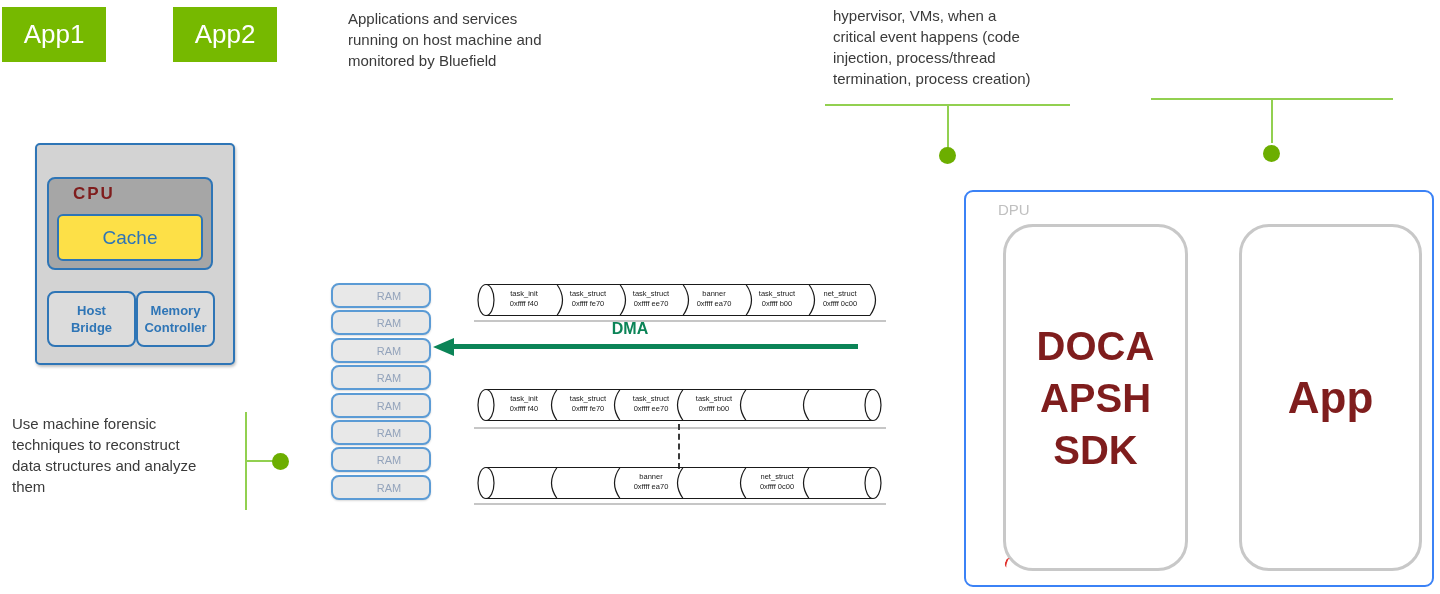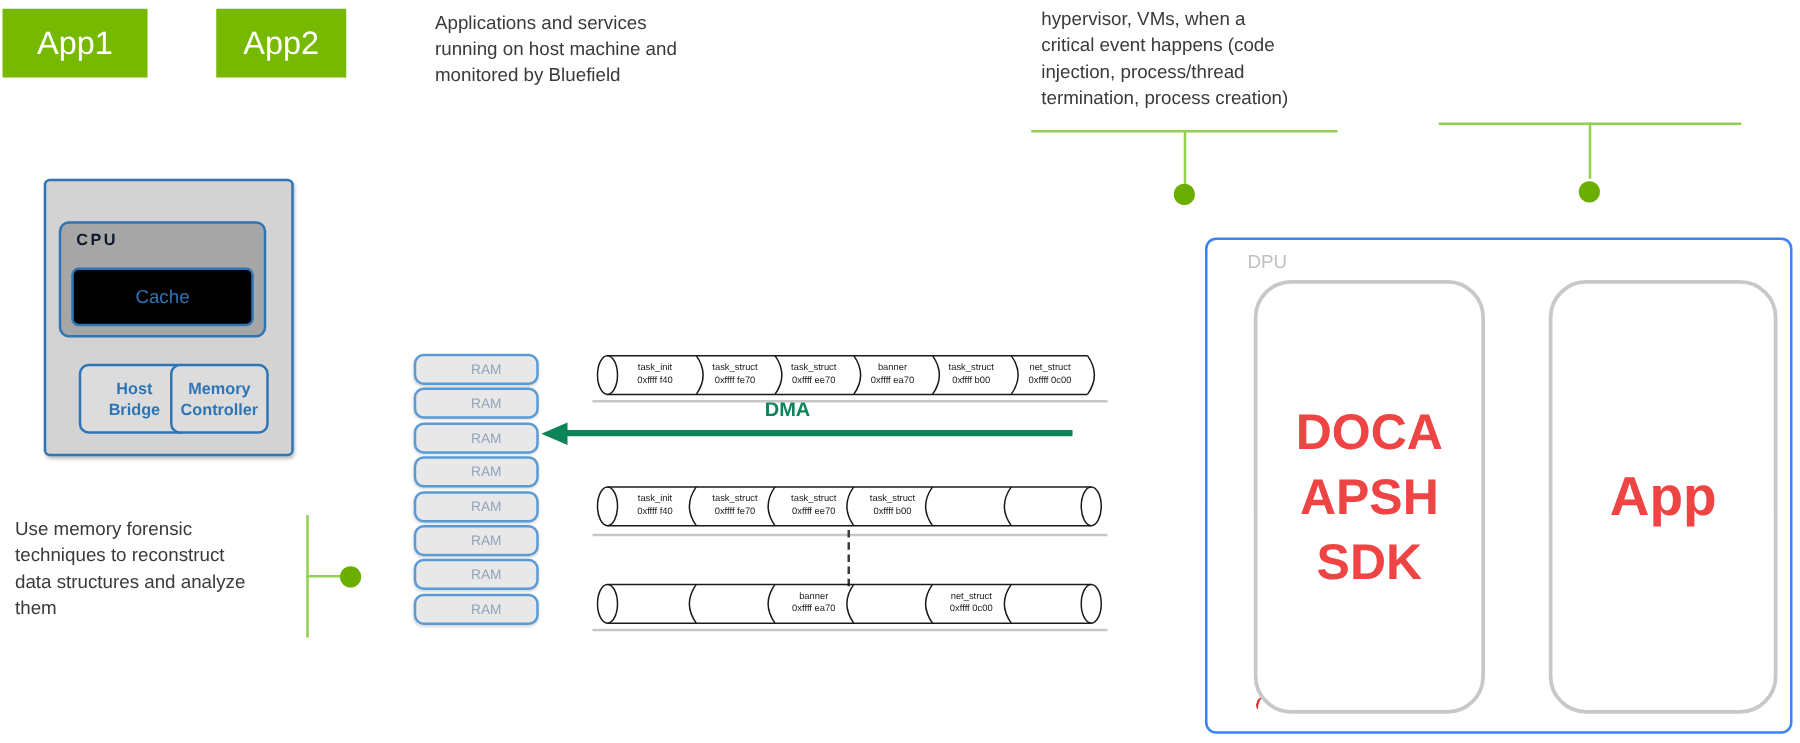--- a/index.html
+++ b/index.html
@@ -16,58 +16,58 @@
   
   .annotation { font-size:15px; line-height:21px; color:#3a3a3a; white-space:pre-line; }
   .gline { background:#92D050; }
   .gdot { width:17px; height:17px; border-radius:50%; background:#6CAE00; }
 
   
   .proc-box { background:#D3D3D3; border:2px solid #2E75B6; border-radius:5px;
               box-shadow:1px 2px 3px rgba(0,0,0,0.25); }
   .proc-label { color:#17375E; font-weight:bold; font-size:13px; padding:5px 0 0 10px;margin-top:36px; }
   .cpu-box { background:#A6A6A6; border:2px solid #2E75B6; border-radius:8px; }
-  .cpu-label { color:#0f172a; font-weight:bold; font-size:13px; letter-spacing:2px; padding:5px 0 0 12px; }
-  .cache-box { background:#000000; border:2px solid #2E75B6; border-radius:6px;
-               color:#2E75B6; font-size:15px; }
+  .cpu-label { color:#7f1d1d; font-weight:bold; font-size:17px; letter-spacing:2px; padding:5px 0 0 24px; }
+  .cache-box { background:#fde047; border:2px solid #2E75B6; border-radius:6px;
+               color:#2E75B6; font-size:19px; }
   .sub-box { background:#DCDCDC; border:2px solid #2E75B6; border-radius:8px;
              color:#2E75B6; font-weight:bold; font-size:13px; text-align:center; line-height:17px; }
 
   
   .ram-block { left:331px; width:100px; height:25px; background:#E8E8E8;
                border:2px solid #5B9BD5; border-radius:8px; color:#93A3BB; font-size:11px;
                box-shadow:0 1px 2px rgba(0,0,0,0.15);padding-left:16px; }
 
   
   .dma-label { color:#0B8457; font-weight:bold; font-size:16px; text-align:center; }
   .dma-shaft { background:#0B8457; }
   .dma-head { width:0; height:0; border-top:9px solid transparent;
               border-bottom:9px solid transparent; border-right:21px solid #0B8457; }
 
   .row-underline { background:#C6C6C6; height:2px; }
   .dash-connector { border-left:2px dashed #3a3a3a; width:0; }
 
   
   .dpu-box { border:2px solid #3b82f6; border-radius:9px; background:#fff; }
   .dpu-label { color:#C0C0C0; font-size:15px; }
-  .ghost-box { border:3px solid #C8C8C8; border-radius:30px; color:#ef4444;
+  .ghost-box { border:3px solid #C8C8C8; border-radius:30px; color:#7f1d1d;
                font-weight:600; text-align:center; }
   .ghost-sdk { font-size:40px; line-height:52px; }
   .ghost-app { font-size:44px; }
   .red-mark { width:7px; height:10px; border-left:2px solid #E0312D; border-radius:50%;
               transform:rotate(18deg); }
 
   svg text { font-family:"Liberation Sans", sans-serif; fill:#1a1a1a; }
 </style>
 </head>
 <body>
 
 <div id="scene">
 
-  <div class="abs flexc green-box" style="left:2px; top:7px; width:116px; height:55px;">
+  <div class="abs flexc green-box" style="left:2px; top:7px; width:104px; height:55px;">
     <span>App1</span>
   </div>
   <div class="abs flexc green-box" style="left:173px; top:7px; width:104px; height:55px;">
     <span>App2</span>
   </div>
 
   <div class="abs annotation" style="left:348px; top:8px; width:270px;">Applications and services
 running on host machine and
 monitored by Bluefield</div>
 
@@ -76,38 +76,38 @@
 injection, process/thread
 termination, process creation)</div>
   <div class="abs gline" style="left:825px; top:104px; width:245px; height:2px;"></div>
   <div class="abs gline" style="left:947px; top:104px; width:2px; height:45px;"></div>
   <div class="abs gdot" style="left:939px; top:147px;"></div>
 
   <div class="abs gline" style="left:1151px; top:98px; width:242px; height:2px;"></div>
   <div class="abs gline" style="left:1271px; top:98px; width:2px; height:45px;"></div>
   <div class="abs gdot" style="left:1263px; top:145px;"></div>
 
-  <div class="abs annotation" style="left:12px; top:413px; width:232px;">Use memory forensic
+  <div class="abs annotation" style="left:12px; top:413px; width:232px;">Use machine forensic
 techniques to reconstruct
 data structures and analyze
 them</div>
   <div class="abs gline" style="left:245px; top:412px; width:2px; height:98px;"></div>
   <div class="abs gline" style="left:245px; top:460px; width:33px; height:2px;"></div>
   <div class="abs gdot" style="left:272px; top:453px;"></div>
 
   <div class="abs proc-box" style="left:35px; top:143px; width:200px; height:222px;">
     <div class="proc-label">Processor</div>
   </div>
   <div class="abs cpu-box" style="left:47px; top:177px; width:166px; height:93px;">
     <div class="cpu-label">CPU</div>
   </div>
   <div class="abs flexc cache-box" style="left:57px; top:214px; width:146px; height:47px;">
     <span>Cache</span>
   </div>
-  <div class="abs flexc sub-box pre" style="left:47px; top:291px; width:89px; height:56px;margin-left:16px;">
+  <div class="abs flexc sub-box pre" style="left:47px; top:291px; width:89px; height:56px;">
     <span>Host
 Bridge</span>
   </div>
   <div class="abs flexc sub-box pre" style="left:136px; top:291px; width:79px; height:56px;">
     <span>Memory
 Controller</span>
   </div>
 
   <div class="abs flexc ram-block" style="top:283px;">
       <span>RAM</span>

